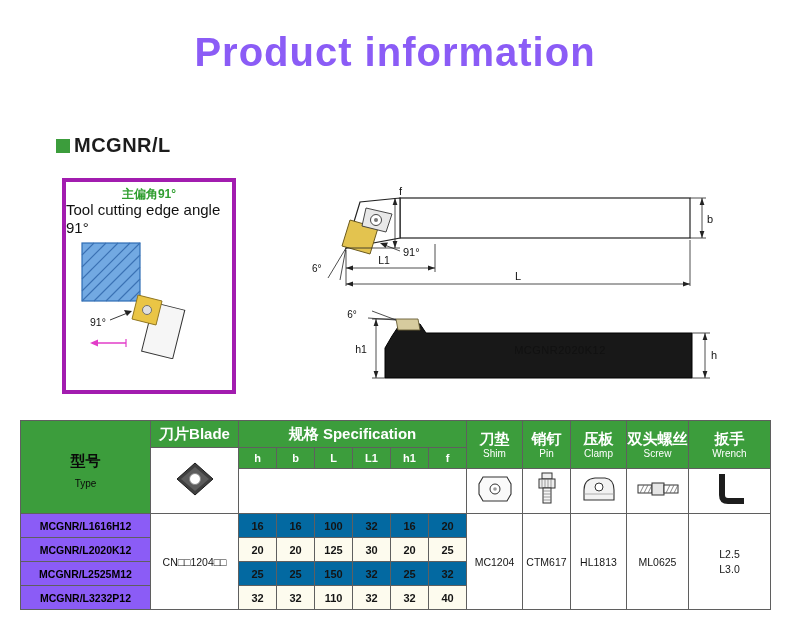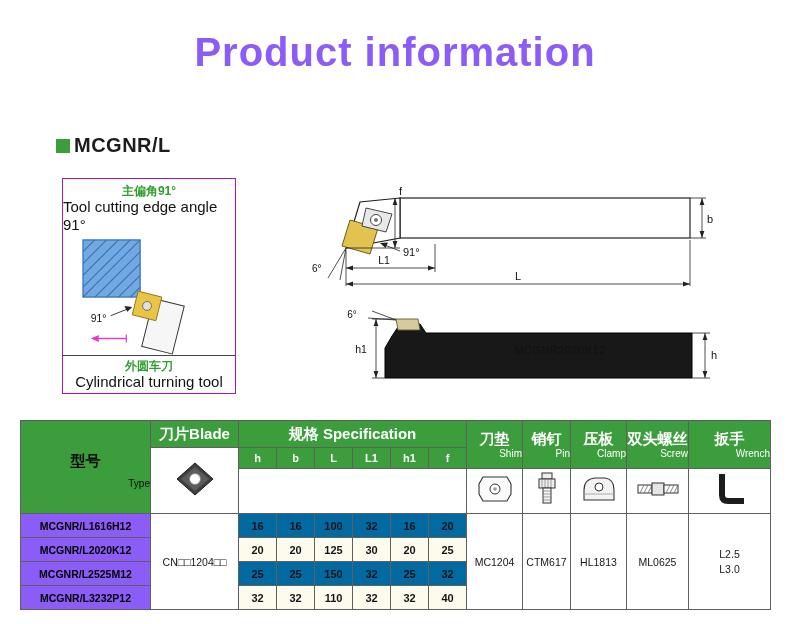--- a/index.html
+++ b/index.html
@@ -12,40 +12,40 @@
     font-size:40px; font-weight:bold; letter-spacing:1px; color:#8b5cf6;
   }
   #section-header {
     position:absolute; left:56px; top:134px; display:flex; align-items:center; gap:4px;
   }
   #section-header .bullet { width:14px; height:14px; background:#3c9d3c; }
   #section-header .model-label { font-size:20px; font-weight:bold; color:#1c1c1c; letter-spacing:0.5px; }
 
   #info-card {
     position:absolute; left:62px; top:178px; width:174px; height:216px;
-    border:1px solid #a21caf; box-sizing:border-box; display:flex; flex-direction:column;
+    border:4px solid #a21caf; box-sizing:border-box; display:flex; flex-direction:column;
     align-items:center; padding-top:5px; background:#fff;
   }
   .card-cn { color:#2f9e2f; font-size:12px; font-weight:bold; line-height:1.2; }
   .card-en { font-size:15px; color:#111; line-height:1.2; }
   .card-bottom { border-top:1px solid #444; width:100%; text-align:center; padding:3px 0 2px; margin-top:auto; }
 
   .drawing { position:absolute; }
   #drawing-top { left:300px; top:186px; }
   #drawing-side { left:330px; top:306px; }
   svg text { font-family:"Liberation Sans", sans-serif; fill:#111; }
 
   #spec-table {
     position:absolute; left:20px; top:420px; width:750px;
     border-collapse:collapse; table-layout:fixed;
   }
   #spec-table td { border:1px solid #5f5f5f; text-align:center; vertical-align:middle; padding:0; overflow:hidden; }
   .green { background:#3c9d3c; color:#fff; }
   .hdr-cn { font-size:15px; font-weight:bold; line-height:1.2; }
-  .hdr-en { font-size:10px; line-height:1.15;text-align:right; }
+  .hdr-en { font-size:10px; line-height:1.15; }
   .type-head .hdr-cn, .type-head .hdr-en { color:#0a0a0a;margin-top:8px; }
   .sub-h { font-size:11px; font-weight:bold; }
   .hrow1 td { height:26px; }
   .hrow2 td { height:20px; }
   .hrow3 td { height:44px; }
   .drow td { height:23px; }
   .model-cell { background:#8b5cf6; color:#000; font-weight:bold; font-size:10.5px; }
   .val-cell { font-size:11px; font-weight:600; color:#141414; }
   tr.r-a td.val-cell { background:#0369a1; }
   tr.r-b td.val-cell { background:#fdfbee; }
@@ -94,24 +94,20 @@
       <line x1="44" y1="83" x2="64" y2="75" stroke="#222" stroke-width="0.9"></line>
       <polygon points="66,74 58,73 61,79" fill="#222"></polygon>
       <text x="24" y="89" font-size="10.5">91°</text>
     </g>
     <g>
       <line x1="60" y1="106" x2="26" y2="106" stroke="#e23cc8" stroke-width="1.5"></line>
       <polygon points="24,106 32,102.5 32,109.5" fill="#e23cc8"></polygon>
       <line x1="60" y1="102" x2="60" y2="110" stroke="#e23cc8" stroke-width="1.2"></line>
     </g>
   </svg>
-  <div class="card-bottom">
-    <div class="card-cn">外圆车刀</div>
-    <div class="card-en">Cylindrical turning tool</div>
-  </div>
 </div>
 
 <div class="drawing" id="drawing-top">
   <svg width="420" height="108" viewBox="0 0 420 108">
     <g fill="#fff" stroke="#222" stroke-width="1.2">
       <rect x="100" y="12" width="290" height="40"></rect>
       <polygon points="100,12 60,16 46,62 100,52"></polygon>
     </g>
     <polygon points="50,34 78,42 70,68 42,60" fill="#e3c34f" stroke="#6b5a1e" stroke-width="1"></polygon>
     <g>

